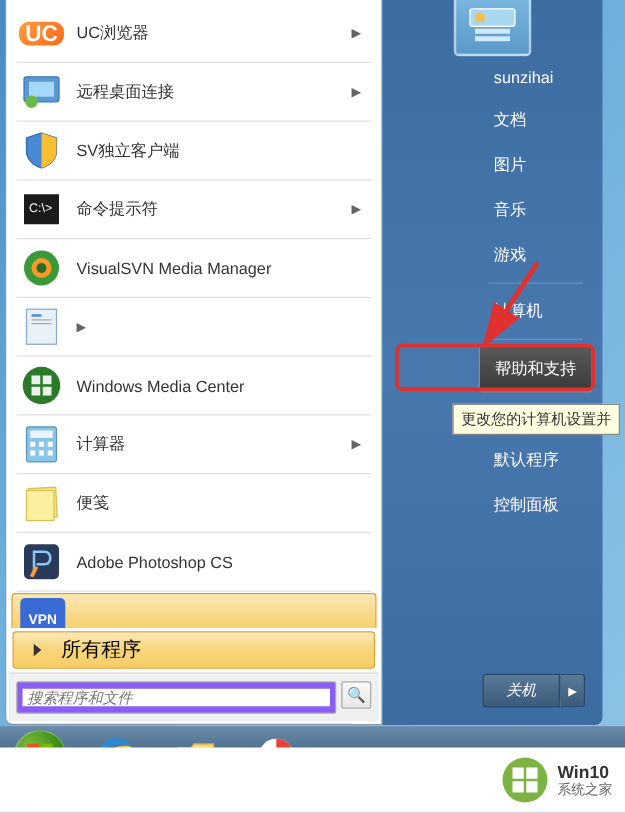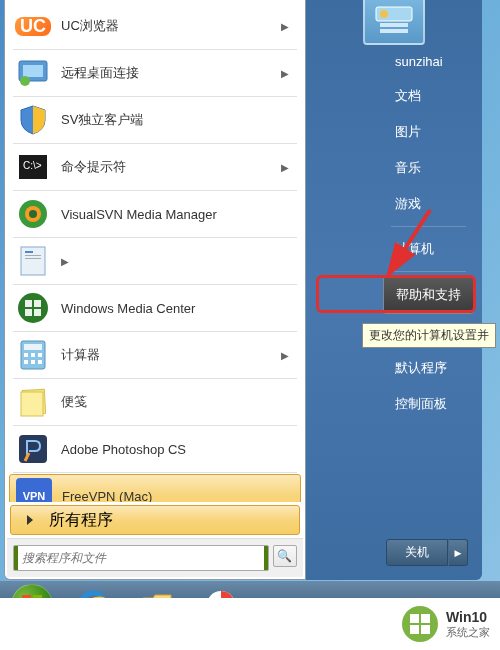--- a/index.html
+++ b/index.html
@@ -139,21 +139,22 @@
       display: flex;
       padding: 6px;
       gap: 4px;
       background: #f0f0f0;
       border-top: 1px solid #ddd;
     }
     
     .search-box {
       flex: 1;
       display: flex;
-      background: #4d7c0f;
+      align-items: center;
+      background: #8b5cf6;
       border: 1px solid #aaa;
       border-radius: 2px;
       height: 26px;
       padding: 0 4px;
     }
     
     .search-input {
       flex: 1;
       border: none;
       outline: none;
@@ -224,20 +225,21 @@
     }
     
     .shutdown-btn {
       background: linear-gradient(180deg, #5a7a9a 0%, #3a5a7a 100%);
       border: 1px solid #2a4a6a;
       color: #fff;
       font-size: 12px;
       padding: 4px 18px;
       cursor: pointer;
       border-radius: 3px 0 0 3px;
+      font-style: italic;
     }
     
     .shutdown-arrow {
       background: linear-gradient(180deg, #5a7a9a 0%, #3a5a7a 100%);
       border: 1px solid #2a4a6a;
       border-left: 1px solid #4a6a8a;
       color: #fff;
       width: 20px;
       cursor: pointer;
       border-radius: 0 3px 3px 0;
@@ -435,21 +437,20 @@
               <path d="M10,30 L14,22" stroke="#f89a3a" stroke-width="3"></path>
             </svg>
           </div>
           <span class="prog-label">Adobe Photoshop CS</span>
         </div>
         <div class="divider"></div>
         <div class="program-item selected">
           <div class="prog-icon">
             <div style="width:36px;height:36px;background:#3a6ad4;border-radius:4px;display:flex;align-items:center;justify-content:center;color:#fff;font-weight:bold;font-size:11px">VPN</div>
           </div>
-          <span class="prog-label">FreeVPN (Mac)</span>
         </div>
       </div>
 
     <div class="all-programs">
       <div class="all-programs-arrow"></div>
       <span>所有程序</span>
     </div>
 
     <div class="search-row">
       <div class="search-box">

